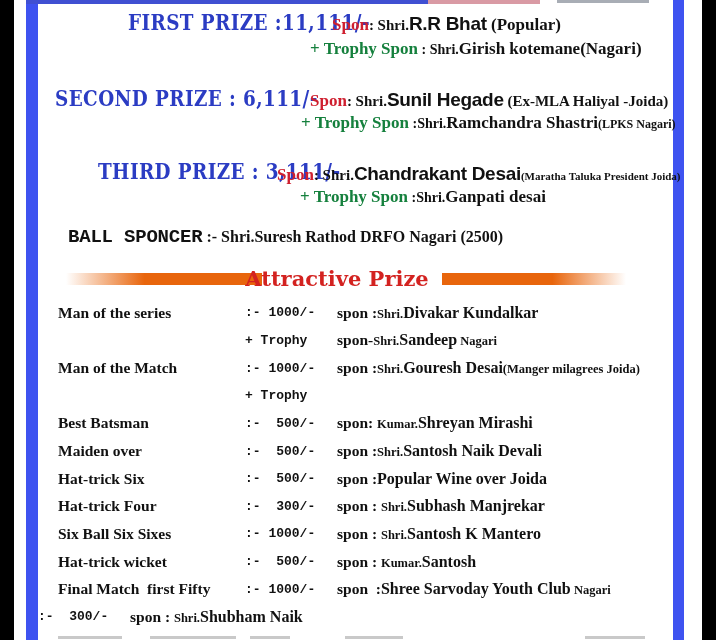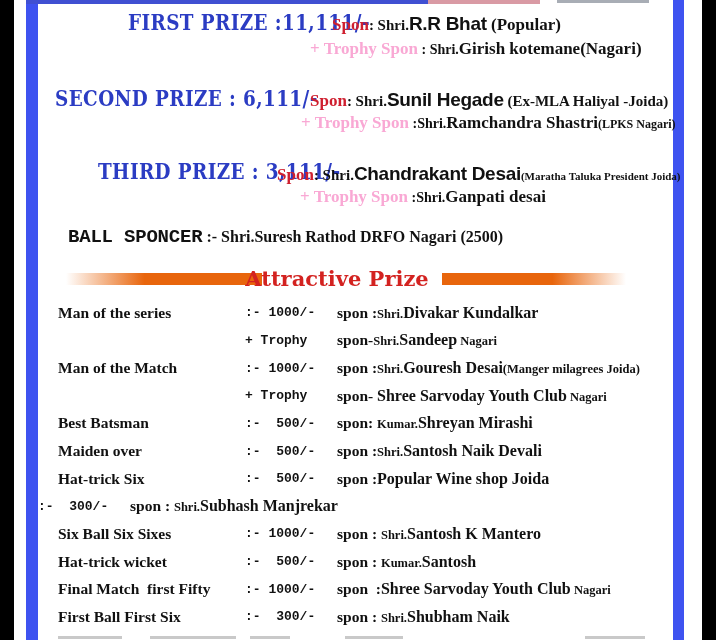--- a/index.html
+++ b/index.html
@@ -33,21 +33,21 @@
   .sep{font-size:15px;font-weight:600;}
   .bigname{font-family:"Liberation Sans",sans-serif;font-weight:700;font-size:19px;letter-spacing:-.3px;}
   .tail{font-size:15px;font-weight:600;}
   .p0 .tail{font-size:17px;}
   .p2 .tail{font-size:11px;font-weight:700;}
 
   .trophyline{position:absolute;white-space:pre;line-height:22px;}
   .y0{left:272px;top:38px;}
   .y1{left:263px;top:112px;}
   .y2{left:262px;top:186px;}
-  .trophy-label{color:#f9a8d4;font-weight:700;font-size:17px;}
+  .trophy-label{color:#15803d;font-weight:700;font-size:17px;}
   .trophy-sep{font-size:14px;font-weight:600;}
   .trophy-name{font-size:17px;font-weight:700;}
   .trophy-tail{font-size:12px;font-weight:700;}
 
   
   .ball{position:absolute;left:30px;top:227px;white-space:pre;line-height:20px;}
   .ball-label{font-family:Liberation Mono, monospace;font-weight:700;font-size:19px;letter-spacing:-.2px;}
   .ball-text{font-size:16px;font-weight:700;}
 
   
@@ -112,29 +112,29 @@
   <div class="divider">
     <div class="dbar l"></div>
     <div class="dtitle">Attractive Prize</div>
     <div class="dbar r"></div>
   </div>
 
   <div class="table">
     <div class="trow"><span class="c-label">Man of the series</span><span class="c-amt">:- 1000/-</span><span class="c-spon"><span class="sp">spon :</span><span class="small">Shri.</span><span class="nm">Divakar Kundalkar</span><span class="tl"></span></span></div>
     <div class="trow"><span class="c-label"></span><span class="c-amt">+ Trophy</span><span class="c-spon"><span class="sp">spon-</span><span class="small">Shri.</span><span class="nm">Sandeep</span><span class="tl"> Nagari</span></span></div>
     <div class="trow"><span class="c-label">Man of the Match</span><span class="c-amt">:- 1000/-</span><span class="c-spon"><span class="sp">spon :</span><span class="small">Shri.</span><span class="nm">Gouresh Desai</span><span class="tl">(Manger milagrees Joida)</span></span></div>
-    <div class="trow"><span class="c-label"></span><span class="c-amt">+ Trophy</span><span class="c-spon"><span class="sp">spon- </span><span class="small"></span><span class="nm">Shree Sarvoday Youth Club</span><span class="tl"> Nagari</span></span></div>
+    <div class="trow"><span class="c-label"></span><span class="c-amt">+ Trophy</span></div>
     <div class="trow"><span class="c-label">Best Batsman</span><span class="c-amt">:-  500/-</span><span class="c-spon"><span class="sp">spon: </span><span class="small">Kumar.</span><span class="nm">Shreyan Mirashi</span><span class="tl"></span></span></div>
     <div class="trow"><span class="c-label">Maiden over</span><span class="c-amt">:-  500/-</span><span class="c-spon"><span class="sp">spon :</span><span class="small">Shri.</span><span class="nm">Santosh Naik Devali</span><span class="tl"></span></span></div>
-    <div class="trow"><span class="c-label">Hat-trick Six</span><span class="c-amt">:-  500/-</span><span class="c-spon"><span class="sp">spon :</span><span class="small"></span><span class="nm">Popular Wine shop Joida</span><span class="tl"></span></span></div>
-    <div class="trow"><span class="c-amt">:-  300/-</span><span class="c-spon"><span class="sp">spon : </span><span class="small">Shri.</span><span class="nm">Subhash Manjrekar</span><span class="tl"></span></span></div>
+    <div class="trow"><span class="c-label">Hat-trick Six</span><span class="c-amt">:-  500/-</span><span class="c-spon"><span class="sp">spon :</span><span class="small"></span><span class="nm">Popular Wine over Joida</span><span class="tl"></span></span></div>
+    <div class="trow"><span class="c-label">Hat-trick Four</span><span class="c-amt">:-  300/-</span><span class="c-spon"><span class="sp">spon : </span><span class="small">Shri.</span><span class="nm">Subhash Manjrekar</span><span class="tl"></span></span></div>
     <div class="trow"><span class="c-label">Six Ball Six Sixes</span><span class="c-amt">:- 1000/-</span><span class="c-spon"><span class="sp">spon : </span><span class="small">Shri.</span><span class="nm">Santosh K Mantero</span><span class="tl"></span></span></div>
     <div class="trow"><span class="c-label">Hat-trick wicket</span><span class="c-amt">:-  500/-</span><span class="c-spon"><span class="sp">spon : </span><span class="small">Kumar.</span><span class="nm">Santosh</span><span class="tl"></span></span></div>
     <div class="trow"><span class="c-label">Final Match  first Fifty</span><span class="c-amt">:- 1000/-</span><span class="c-spon"><span class="sp">spon  :</span><span class="small"></span><span class="nm">Shree Sarvoday Youth Club</span><span class="tl"> Nagari</span></span></div>
-    <div class="trow"><span class="c-label">First Ball First Six</span><span class="c-amt">:-  300/-</span><span class="c-spon"><span class="sp">spon : </span><span class="small">Shri.</span><span class="nm">Shubham Naik</span><span class="tl"></span></span></div>
+    <div class="trow"><span class="c-amt">:-  300/-</span><span class="c-spon"><span class="sp">spon : </span><span class="small">Shri.</span><span class="nm">Shubham Naik</span><span class="tl"></span></span></div>
   </div>
 
   <div class="smudge m1"></div>
   <div class="smudge m2"></div>
   <div class="smudge m3"></div>
   <div class="smudge m4"></div>
   <div class="smudge m5"></div>
 </div>
 
 </body></html>

